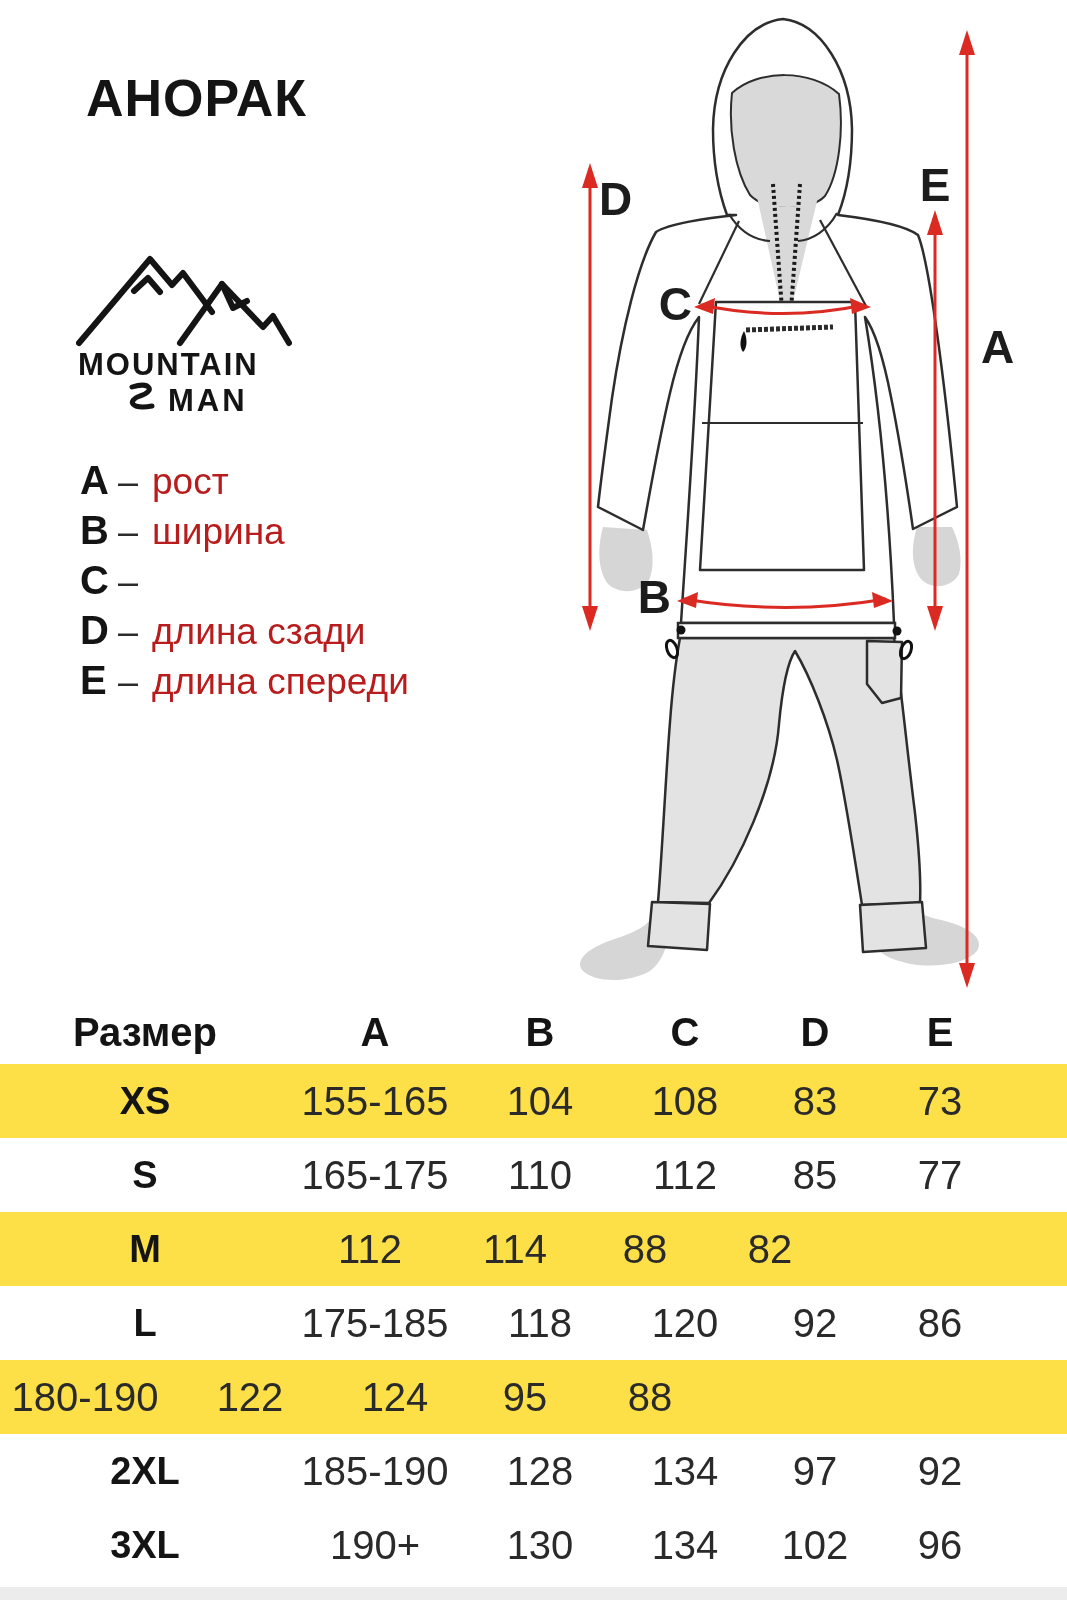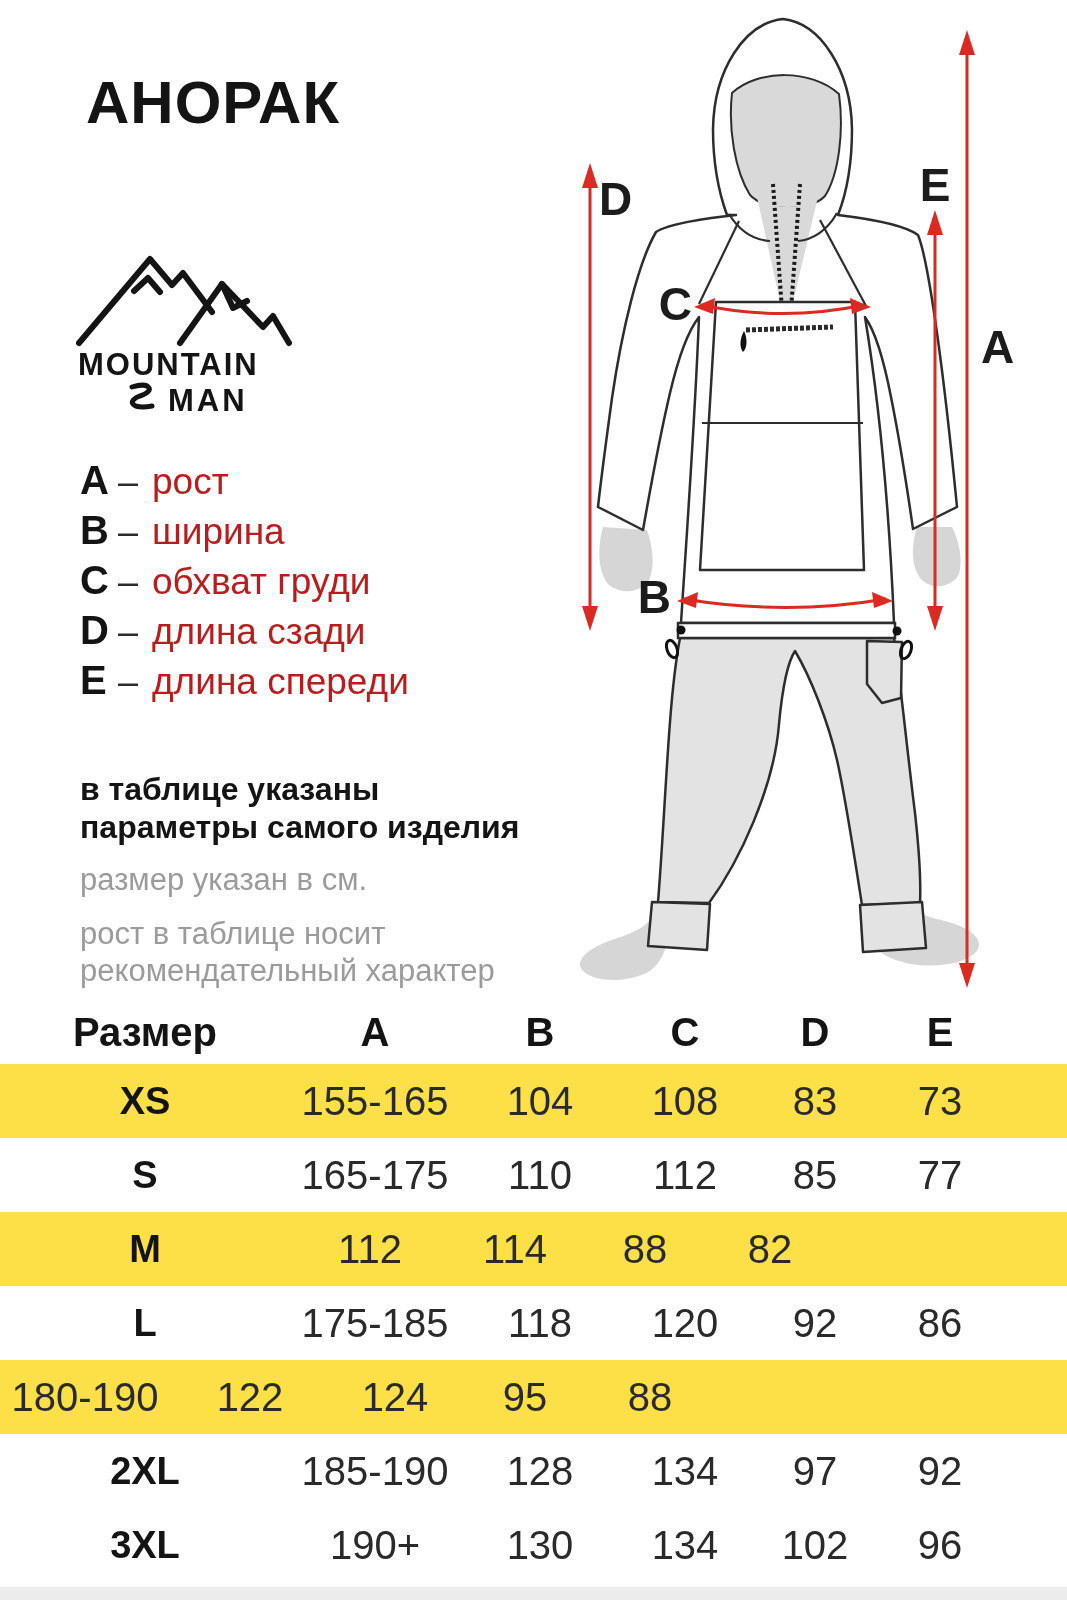--- a/index.html
+++ b/index.html
@@ -1,21 +1,21 @@
 <!DOCTYPE html>
 <html><head>
 <meta charset="utf-8">
 <style>
   * { margin:0; padding:0; box-sizing:border-box; }
   html,body { background:#ffffff; }
   body { font-family:"Liberation Sans", sans-serif; color:#1c1c1c; }
   .page { position:relative; width:1067px; height:1600px; background:#fff; overflow:hidden; }
 
   
-  .title { position:absolute; left:86px; top:68px; font-size:60px; font-weight:700;
+  .title { position:absolute; left:86px; top:68px; font-size:52px; font-weight:700;
            letter-spacing:1px; color:#141414; }
 
   
   .logo { position:absolute; left:76px; top:246px; width:216px; height:170px; }
 
   
   .legend { position:absolute; left:80px; top:458px; }
   .legend-row { display:flex; align-items:baseline; height:50px; }
   .legend-letter { display:inline-block; width:38px; font-size:40px; font-weight:700; color:#141414; }
   .legend-dash { font-size:36px; color:#2b2b2b; margin-right:14px; }
@@ -75,39 +75,33 @@
       <span class="legend-term">рост</span>
     </div>
     <div class="legend-row">
       <span class="legend-letter">B</span>
       <span class="legend-dash">–</span>
       <span class="legend-term">ширина</span>
     </div>
     <div class="legend-row">
       <span class="legend-letter">C</span>
       <span class="legend-dash">–</span>
-      <span class="legend-term">обхват груди</span>
     </div>
     <div class="legend-row">
       <span class="legend-letter">D</span>
       <span class="legend-dash">–</span>
       <span class="legend-term">длина сзади</span>
     </div>
     <div class="legend-row">
       <span class="legend-letter">E</span>
       <span class="legend-dash">–</span>
       <span class="legend-term">длина спереди</span>
     </div>
   </div>
 
-  <div class="notes">
-    <div class="note-bold">в таблице указаны параметры самого изделия</div>
-    <div class="note-unit">размер указан в см.</div>
-    <div class="note-disclaimer">рост в таблице носит рекомендательный характер</div>
-  </div>
 
   <svg class="diagram" viewBox="0 0 1067 1000">
 
     <g fill="#d6d6d6" stroke="none">
       <path d="M 603,527 C 597,549 598,571 608,584 C 620,595 641,593 649,580 C 655,567 653,547 647,530 Z"></path>
       <path d="M 917,527 C 911,546 911,567 921,579 C 933,591 952,587 959,574 C 963,559 959,541 952,527 Z"></path>
       <path d="M 669,912 C 671,938 665,960 650,971 C 627,984 594,982 583,971 C 574,961 587,949 609,941 C 632,933 651,927 655,910 Z"></path>
       <path d="M 868,908 C 866,936 873,951 893,959 C 921,970 963,967 977,951 C 985,939 969,927 945,921 C 919,915 901,907 897,893 Z"></path>
     </g>
 

